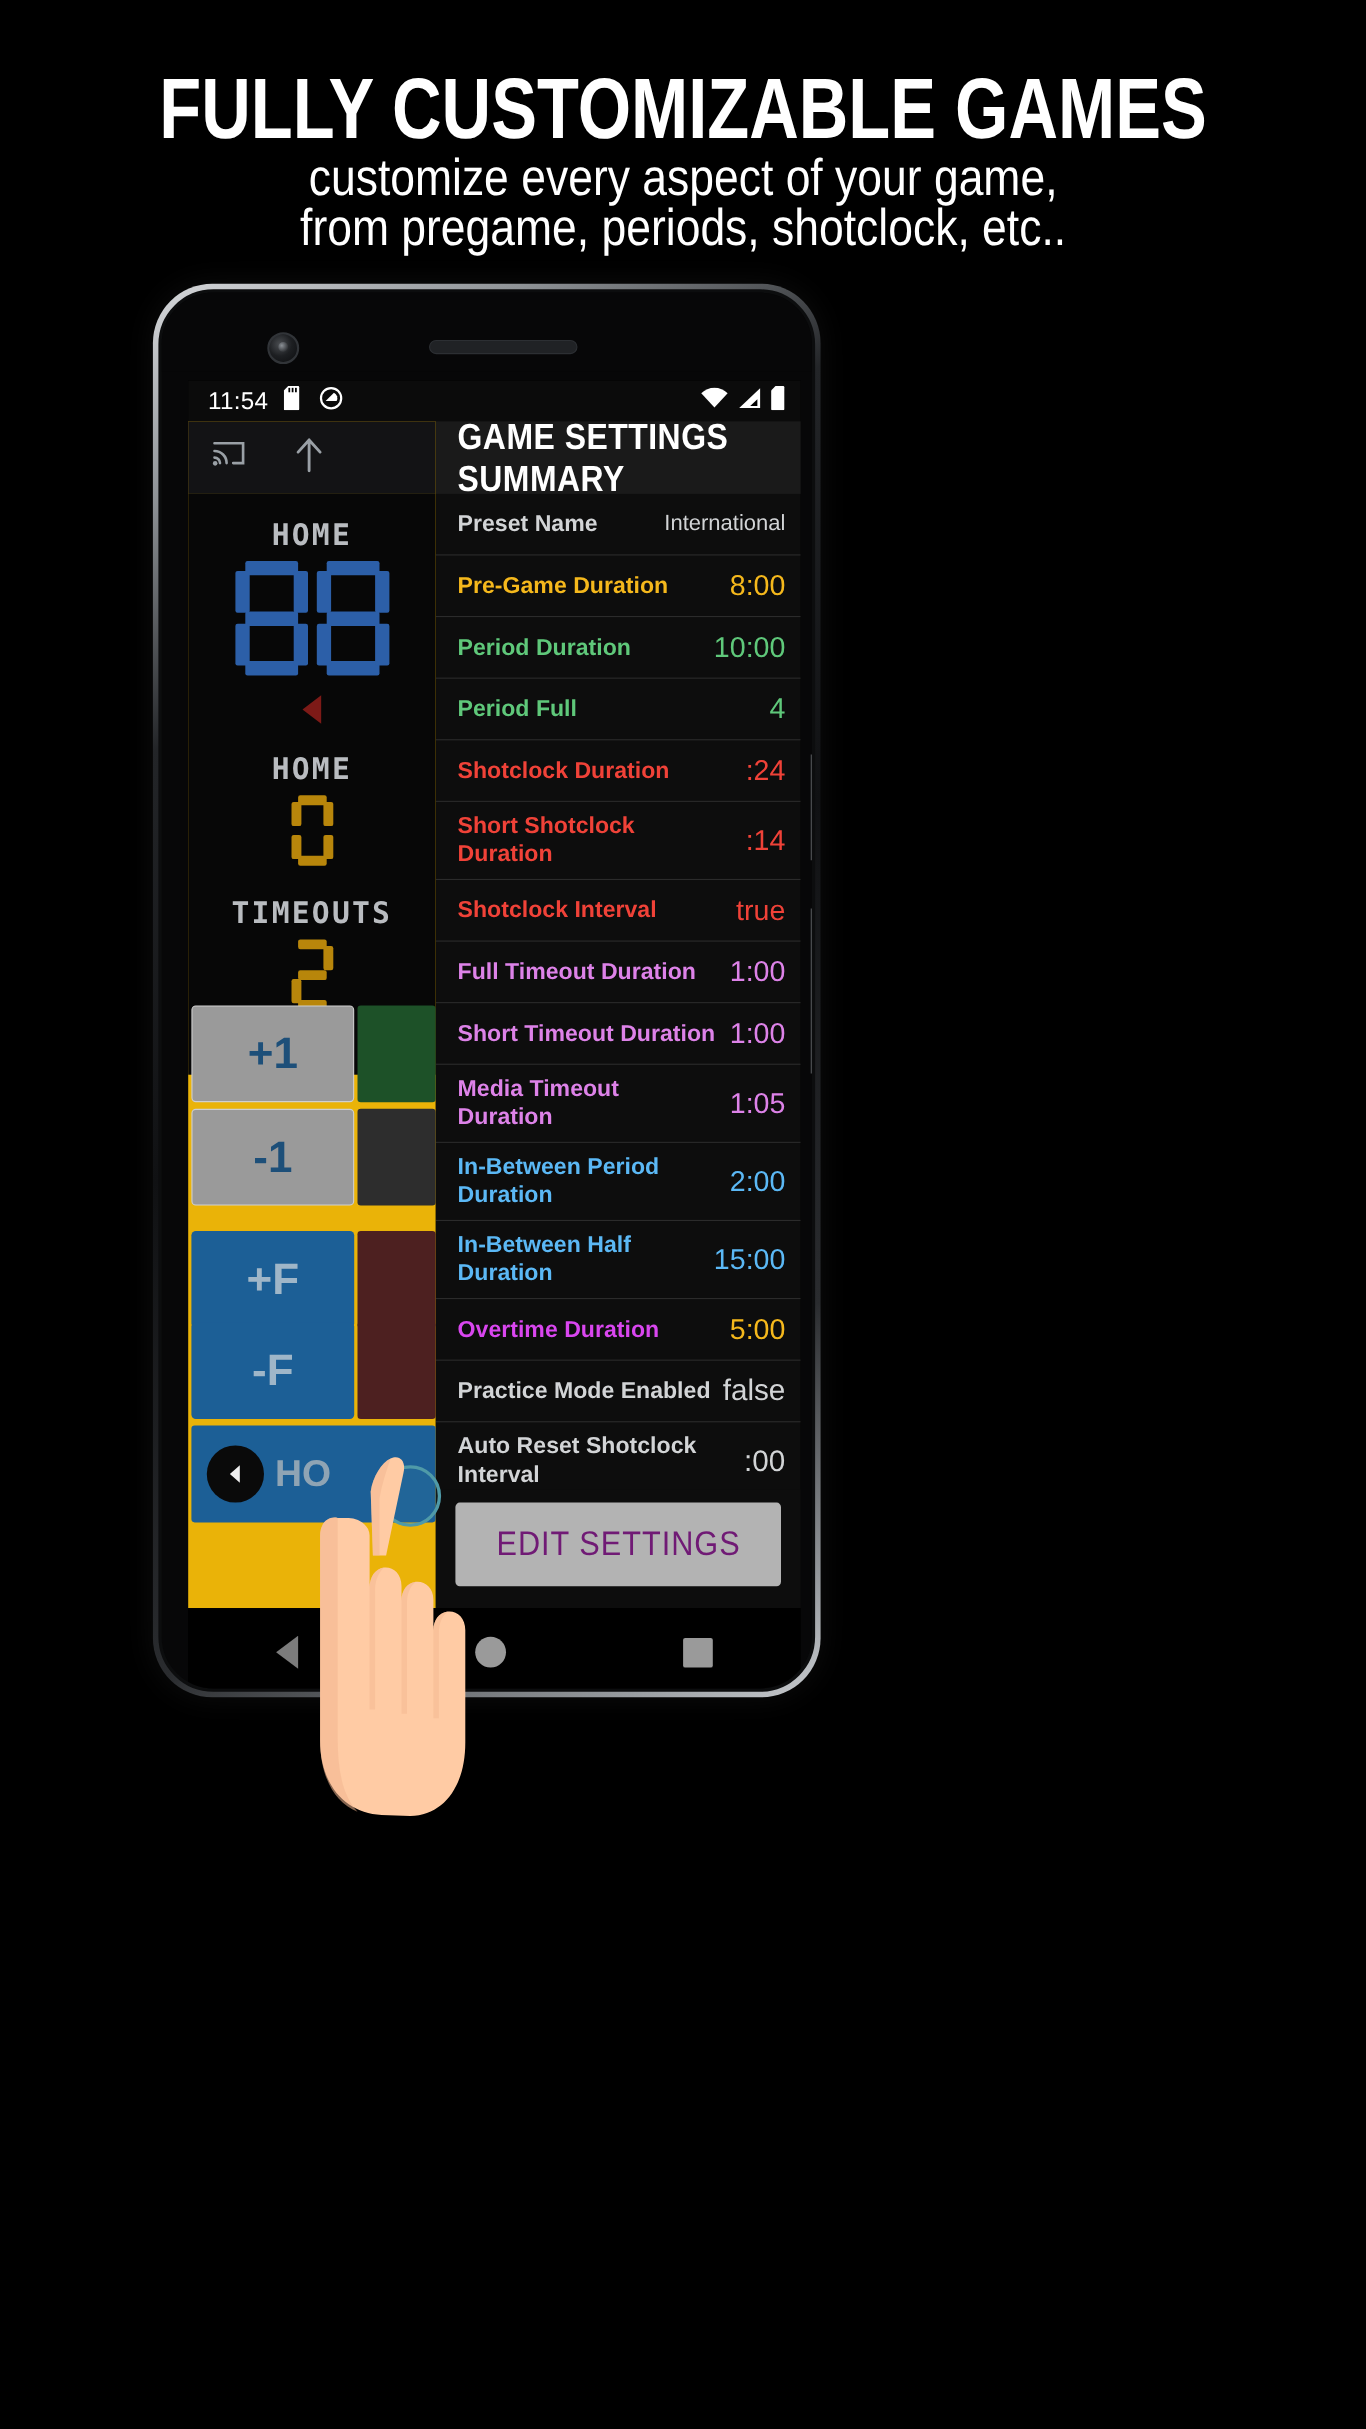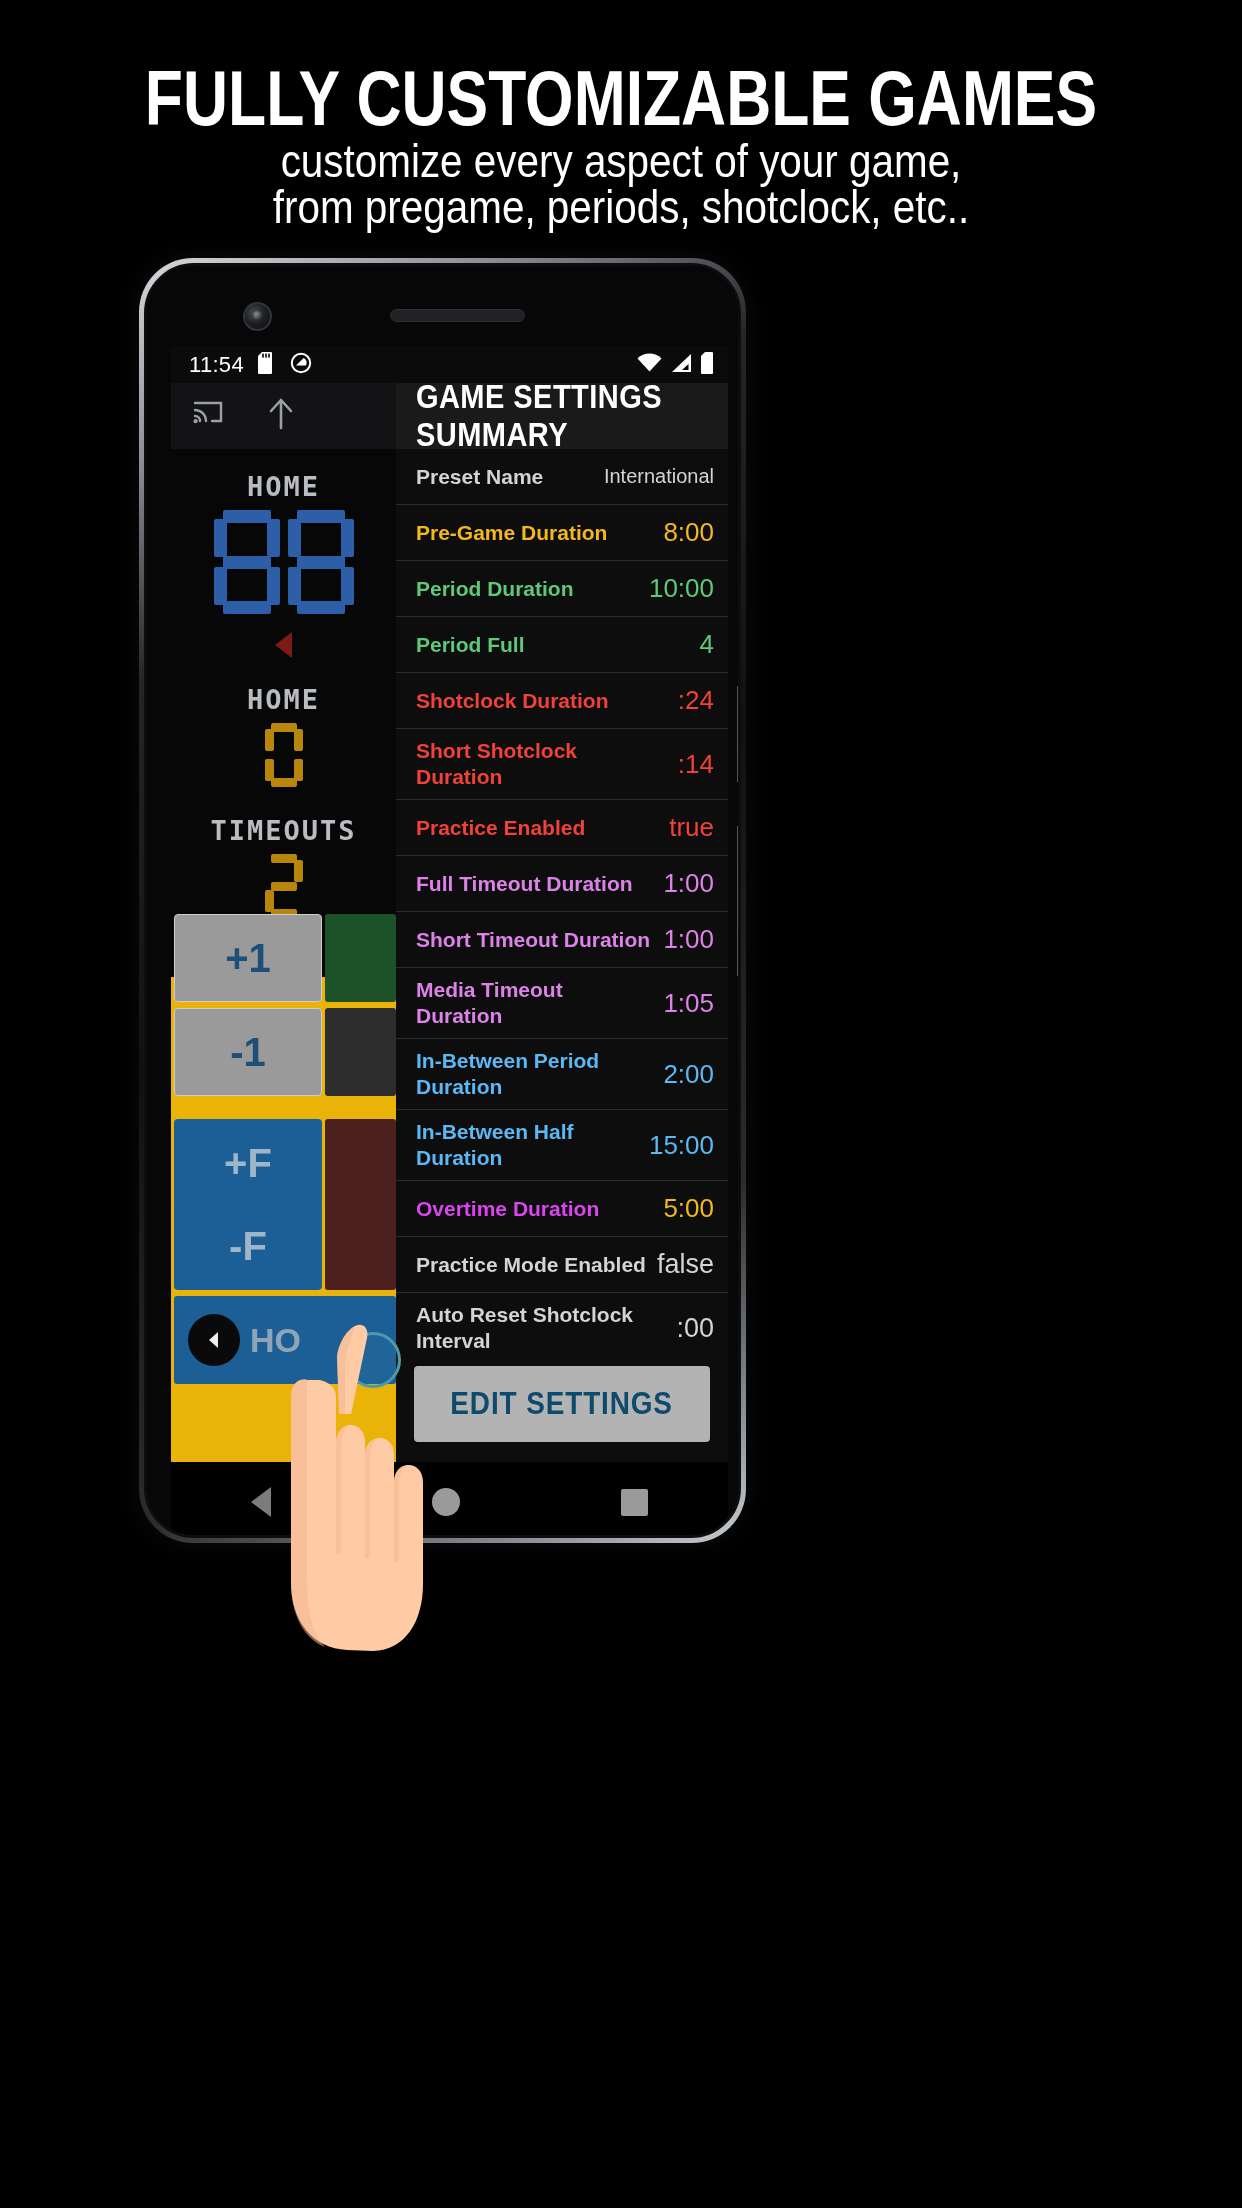--- a/index.html
+++ b/index.html
@@ -170,21 +170,21 @@
   .srow .k { flex: 1; font-weight: bold; font-size: 21px; line-height: 26px; padding: 9px 0; }
   .srow .v { font-size: 26px; font-weight: 500; text-align: right; white-space: nowrap; padding-left: 10px;}
   .srow.plain .k { font-weight: bold; font-size: 21px; }
   .srow.plain .v { font-size: 27px; font-weight: 400; }
   .srow.head .k { font-weight: bold; }
   .srow.head .v { font-size: 20px; font-weight: 500; }
 
   #footer { padding: 12px 18px 20px 18px; background:#0d0d0d; }
   #editbtn {
     width: 100%; height: 76px; background:#b3b3b3; border:none; border-radius: 4px;
-    color:#0c4a6e; font-weight:bold; font-size: 31px; letter-spacing: 1px;
+    color:#701a75; font-weight:normal; font-size: 31px; letter-spacing: 1px;
     font-family: "Liberation Sans Narrow","Liberation Sans",sans-serif;
     display:flex;align-items:center;justify-content:center;
   }
   #editbtn span { transform: scaleX(.9); display:block; }
 
   
   #navbar {
     position:absolute; left:24px; top:1196px; width:557px; height:80px;
     background:#000; display:flex; align-items:center; justify-content:space-around;
   }
@@ -388,21 +388,21 @@
                 </div>
                 <div class="srow ">
                   <div class="k" style="color: rgb(240, 66, 56);">Shotclock Duration</div>
                   <div class="v" style="color: rgb(240, 66, 56);">:24</div>
                 </div>
                 <div class="srow ">
                   <div class="k" style="color: rgb(240, 66, 56);">Short Shotclock Duration</div>
                   <div class="v" style="color: rgb(240, 66, 56);">:14</div>
                 </div>
                 <div class="srow ">
-                  <div class="k" style="color: rgb(240, 66, 56);">Practice Enabled</div>
+                  <div class="k" style="color: rgb(240, 66, 56);">Shotclock Interval</div>
                   <div class="v" style="color: rgb(240, 66, 56);">true</div>
                 </div>
                 <div class="srow ">
                   <div class="k" style="color: rgb(221, 130, 232);">Full Timeout Duration</div>
                   <div class="v" style="color: rgb(221, 130, 232);">1:00</div>
                 </div>
                 <div class="srow ">
                   <div class="k" style="color: rgb(221, 130, 232);">Short Timeout Duration</div>
                   <div class="v" style="color: rgb(221, 130, 232);">1:00</div>
                 </div>

